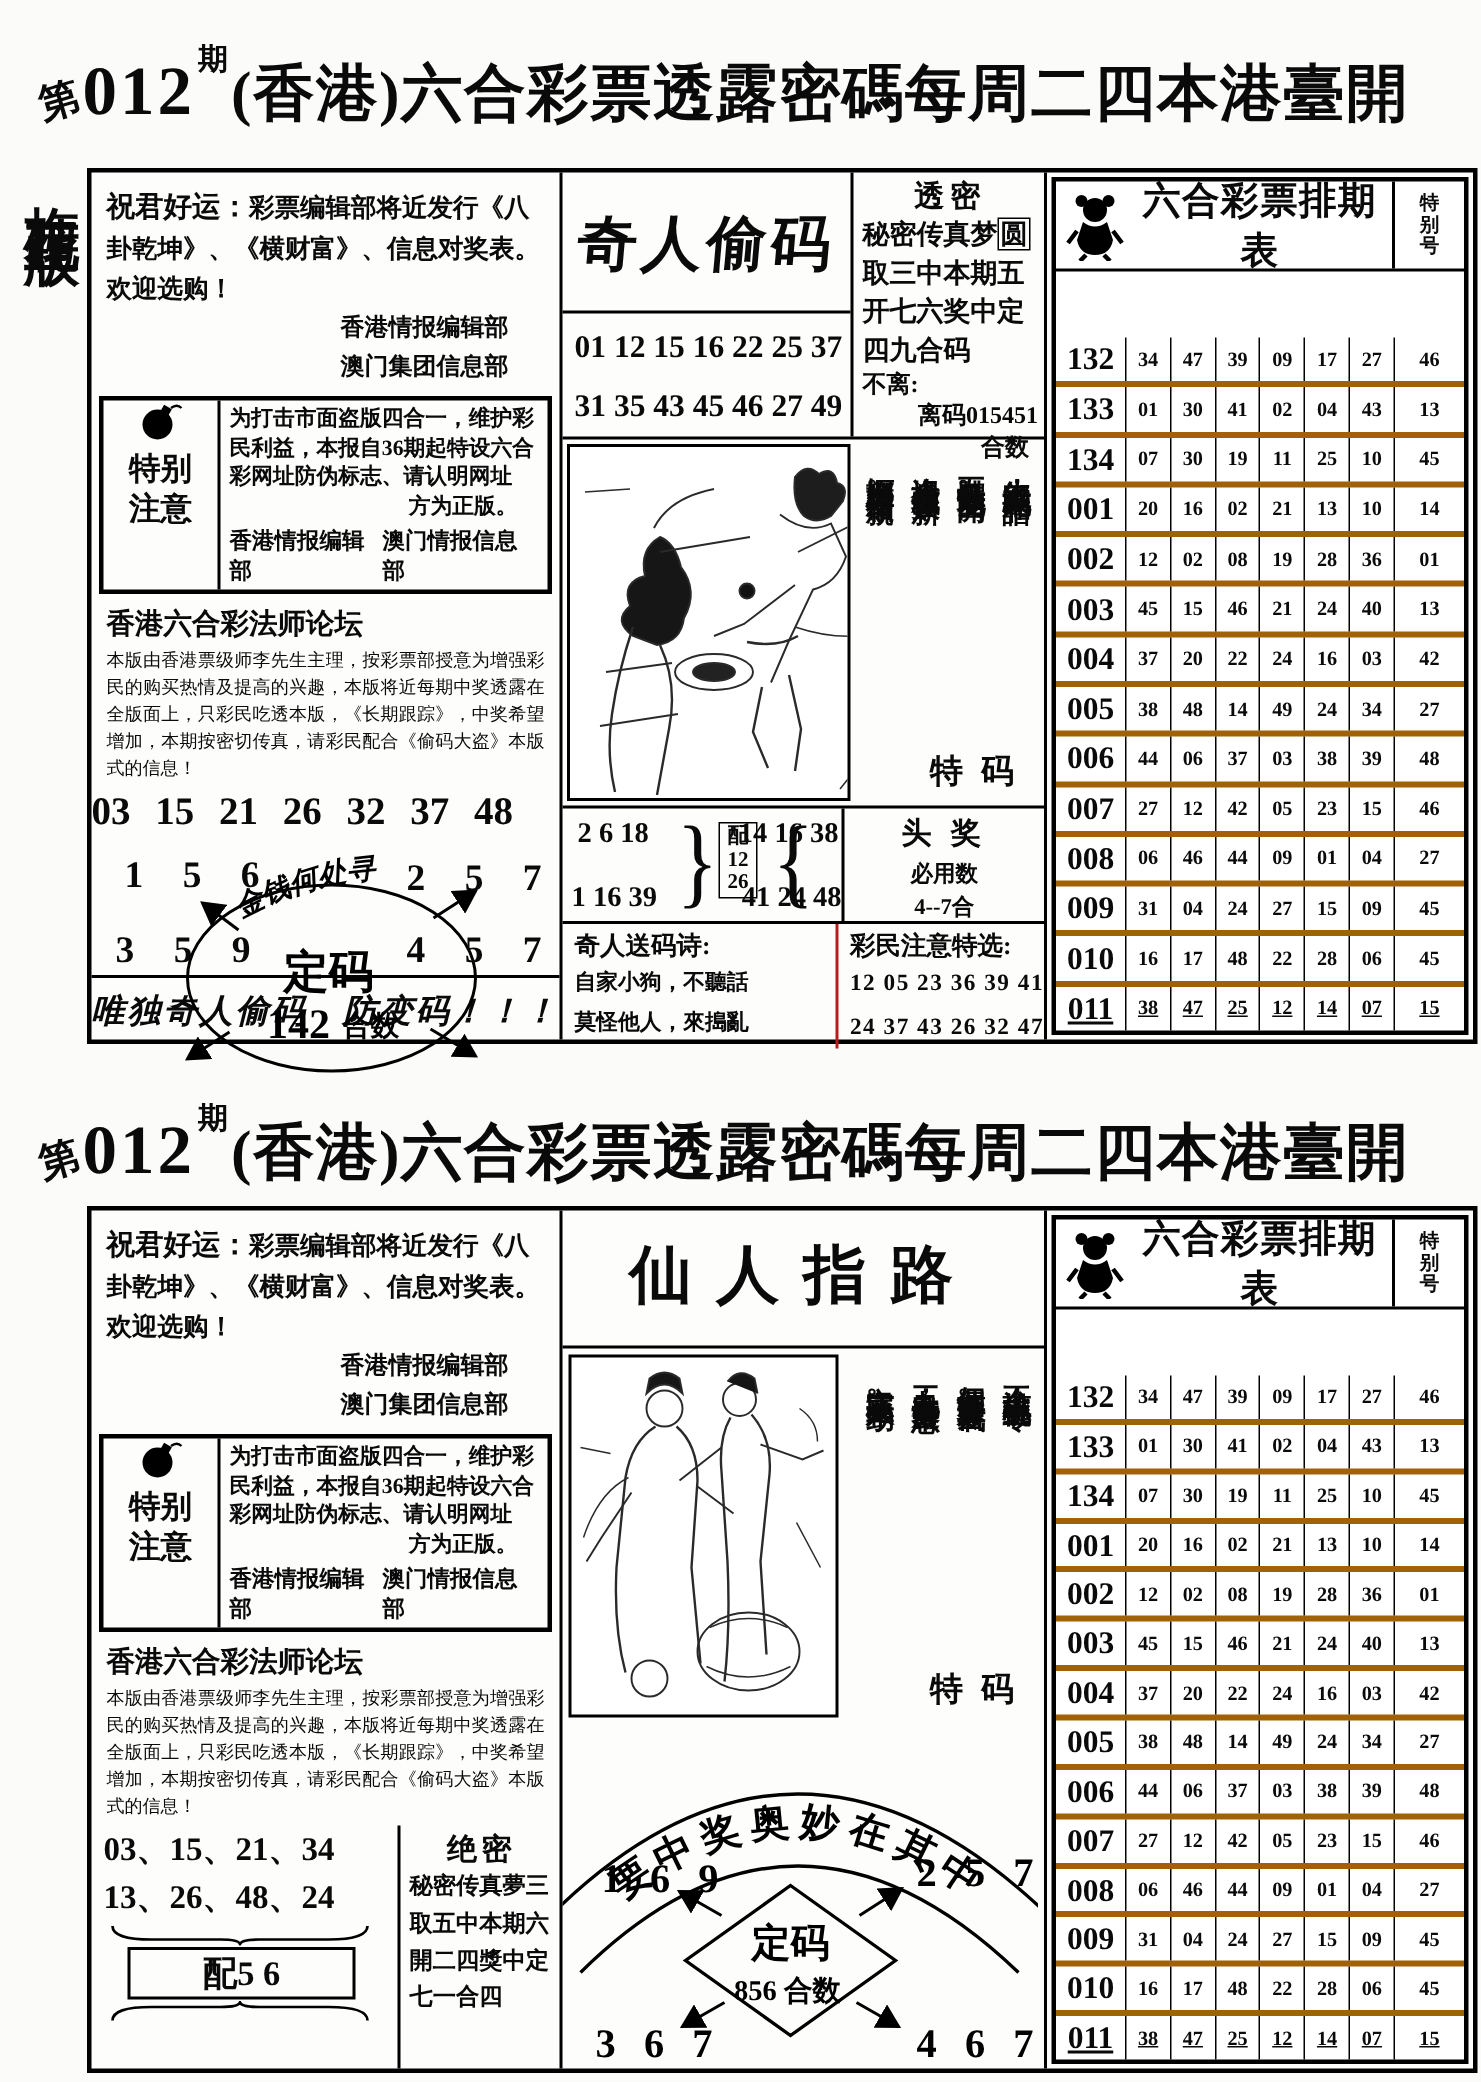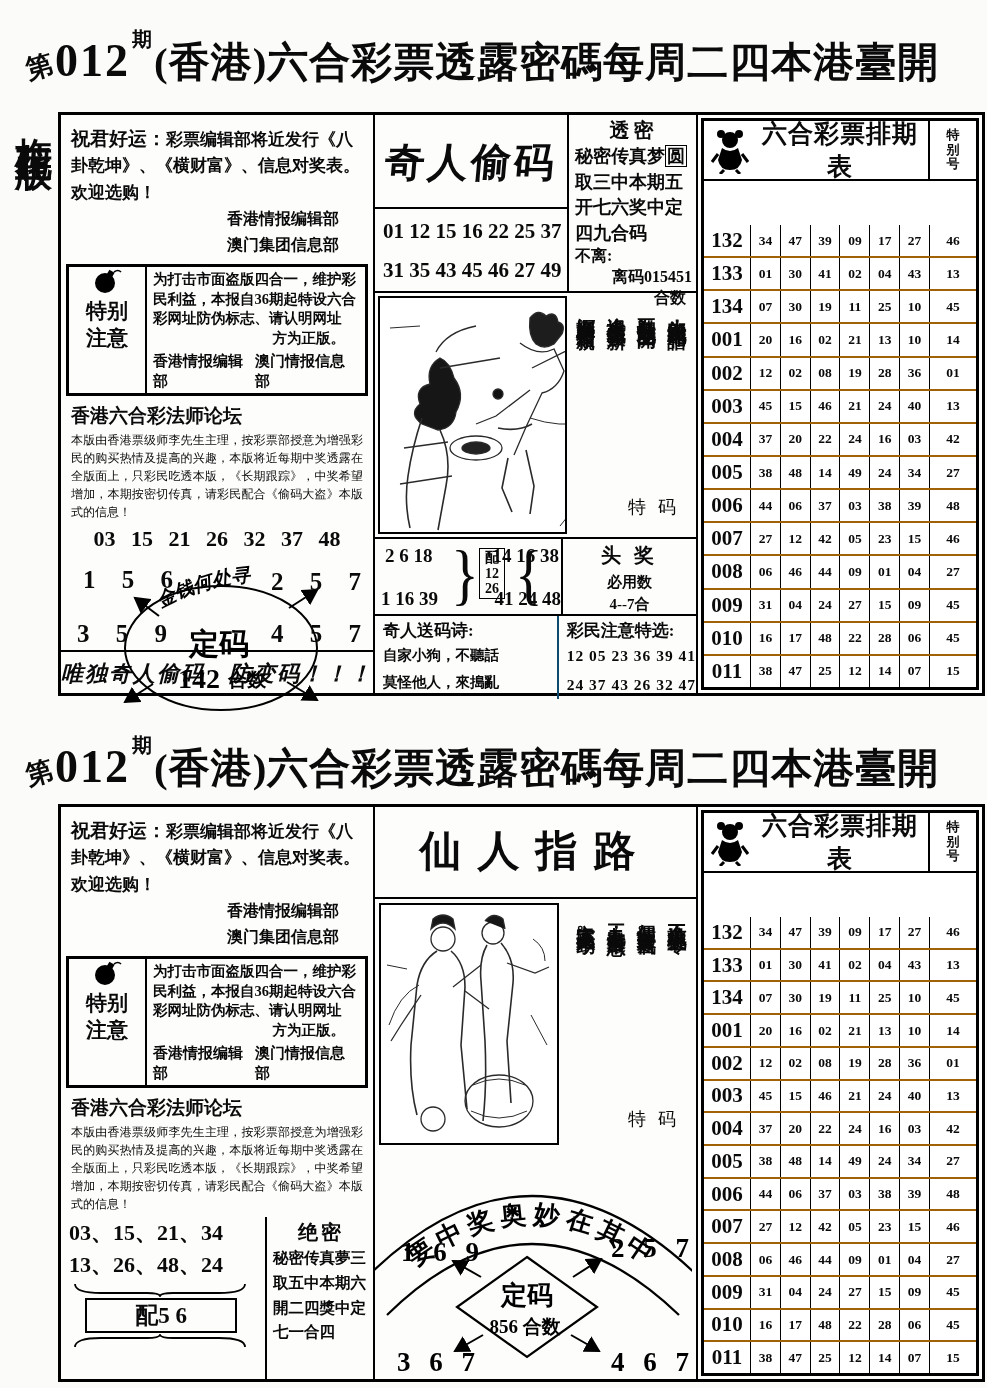--- a/index.html
+++ b/index.html
@@ -39,21 +39,21 @@
   .notice-box{margin:7px 5px 0 5px;border:3px solid #000;display:flex;}
   .notice-left{width:76px;border-right:2px solid #000;text-align:center;padding-top:1px;}
   .notice-label{font-size:21px;font-weight:bold;line-height:1.25;}
   .notice-right{flex:1;padding:3px 6px 1px 6px;font-size:14.5px;font-weight:bold;line-height:1.35;}
   .authentic{text-align:right;padding-right:14px;}
   .notice-footer{display:flex;justify-content:space-between;font-size:15px;padding:2px 2px 1px 0;}
   .forum{padding:7px 10px 0 10px;}
   .forum-title{font-size:19px;font-weight:bold;}
   .forum-body{font-size:12px;font-weight:400;line-height:1.5;text-align:justify;margin-top:2px;}
 
-  .numrow{font-size:22px;font-weight:bold;text-align:center;word-spacing:10px;margin-top:5px;}
+  .numrow{font-size:26px;font-weight:bold;text-align:left;word-spacing:10px;margin-top:5px;}
   .oval-zone{position:relative;height:166px;}
   .oval-zone svg{position:absolute;left:0;top:0;}
   .ov-num{position:absolute;font-size:25px;font-weight:bold;letter-spacing:10px;white-space:nowrap;}
   .ov-tl{left:22px;top:14px;}
   .ov-tr{right:2px;top:16px;}
   .ov-bl{left:16px;bottom:2px;}
   .ov-br{right:2px;bottom:2px;}
   .slogan{border-top:2px solid #000;font-size:22px;font-weight:bold;font-style:italic;
     text-align:center;padding:7px 0 4px 0;letter-spacing:2px;}
 
@@ -67,54 +67,54 @@
   .toumi-title{font-size:20px;text-align:center;letter-spacing:4px;}
   .toumi-line{font-size:18px;line-height:1.42;white-space:nowrap;}
   .boxed-char{border:1px solid #000;padding:0 1px;}
   .toumi-buli{font-size:16px;}
   .toumi-code{font-size:16px;text-align:right;}
   .toumi-hesu{font-size:16px;text-align:right;padding-right:6px;}
 
   .mid-img{display:flex;height:244px;position:relative;}
   .img-box{width:236px;border:2px solid #000;margin:3px;background:#fff;position:relative;overflow:hidden;}
   .poem-col{flex:1;writing-mode:vertical-rl;padding:10px 4px 0 0;font-size:19px;font-weight:bold;line-height:1.6;letter-spacing:2px;}
-  .tema{position:absolute;right:8px;bottom:18px;font-size:18px;font-weight:normal;letter-spacing:12px;writing-mode:horizontal-tb;}
+  .tema{position:absolute;right:8px;bottom:8px;font-size:22px;font-weight:bold;letter-spacing:12px;writing-mode:horizontal-tb;}
 
   .pairing{display:flex;height:88px;border-top:2px solid #000;position:relative;}
   .pair-left{width:186px;position:relative;font-weight:bold;}
   .pl-num{position:absolute;font-size:19px;white-space:nowrap;}
   .brace{position:absolute;font-size:58px;font-weight:normal;top:50%;transform:translateY(-54%) scaleY(1.15);}
   .pei-box{position:absolute;left:104px;top:9px;border:1px solid #000;text-align:center;
     font-size:14px;font-weight:bold;line-height:1.12;padding:1px 5px;}
   .benqi{width:80px;border-left:2px solid #000;text-align:center;font-weight:bold;}
   .cell-title{font-size:20px;letter-spacing:4px;padding-top:3px;}
   .cell-sub{font-size:13px;}
   .cell-line{font-size:15px;white-space:nowrap;}
   .toujiang{flex:1;border-left:2px solid #000;text-align:center;font-weight:bold;}
   .toujiang .cell-sub{font-size:15px;margin-top:4px;}
   .toujiang .cell-line{margin-top:3px;}
 
   .notes{display:flex;border-top:2px solid #000;flex:1;}
   .songma{width:146px;padding:3px 0 0 8px;font-weight:bold;}
   .songma-title{font-size:17px;}
   .songma-line{font-size:14.5px;line-height:1.85;white-space:nowrap;}
-  .caimin{flex:1;border-left:2px solid #0c4a6e;padding:3px 0 0 8px;font-weight:bold;margin-left:46px;}
+  .caimin{flex:1;border-left:2px solid #b91c1c;padding:3px 0 0 8px;font-weight:bold;margin-left:46px;}
   .caimin-title{font-size:17px;}
   .caimin-line{font-size:15.5px;line-height:1.85;white-space:nowrap;letter-spacing:1px;}
 
   
   .sched{position:absolute;left:3px;right:3px;top:3px;bottom:3px;border:3px solid #000;display:flex;flex-direction:column;background:#fff;gap:44px;}
   .sched-head{display:flex;align-items:center;border-bottom:2px solid #000;height:58px;}
   .mascot{margin:2px 2px 0 6px;}
   .sched-title{font-size:25px;font-weight:bold;letter-spacing:1px;flex:1;text-align:center;}
   .sp-head{width:46px;border-left:2px solid #000;height:100%;display:flex;align-items:center;justify-content:center;}
   .sp-head span{width:15px;font-size:13px;font-weight:bold;word-break:break-all;line-height:1.15;text-align:center;}
   .sched-body{flex:1;display:flex;flex-direction:column;}
-  .sched-row{flex:1;display:flex;border-bottom:2px solid #a16207;}
-  .sched-row:last-child{border-bottom:none;}
+  .sched-row{flex:1;display:flex;border-bottom:4px solid #a16207;}
+  .sched-row:last-child{border-bottom:none;text-decoration:underline;}
   .cell{display:flex;align-items:center;justify-content:center;font-weight:bold;border-left:1px solid #000;}
   .c-issue{width:46px;border-left:none;font-size:21px;}
   .c-num{flex:1;font-size:13.5px;}
   .c-sp{width:46px;font-size:13.5px;}
 
   
   .bl-numbers{display:flex;flex:1;margin-top:4px;}
   .num-groups{width:196px;position:relative;padding-left:8px;font-weight:bold;}
   .ng-line{font-size:22px;line-height:1.45;white-space:nowrap;}
   .ng-brace{display:block;margin:1px 0 1px 2px;}

